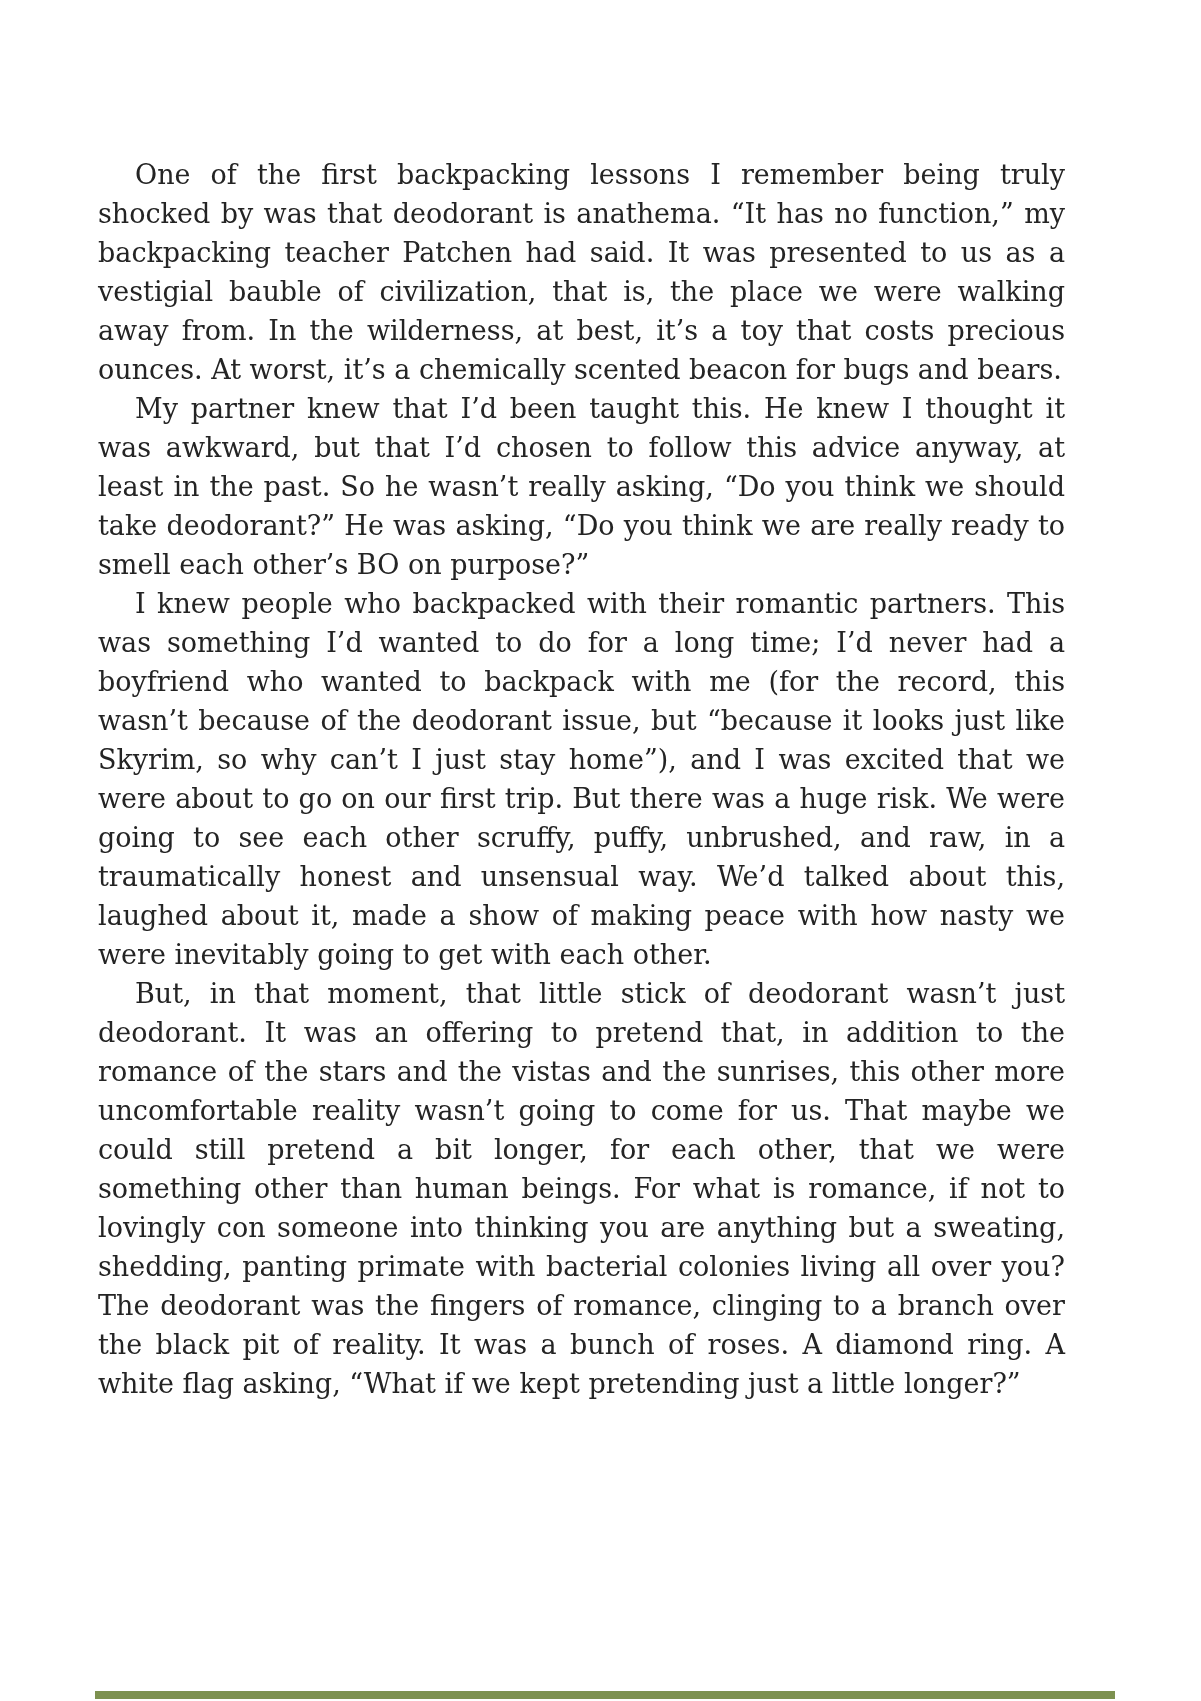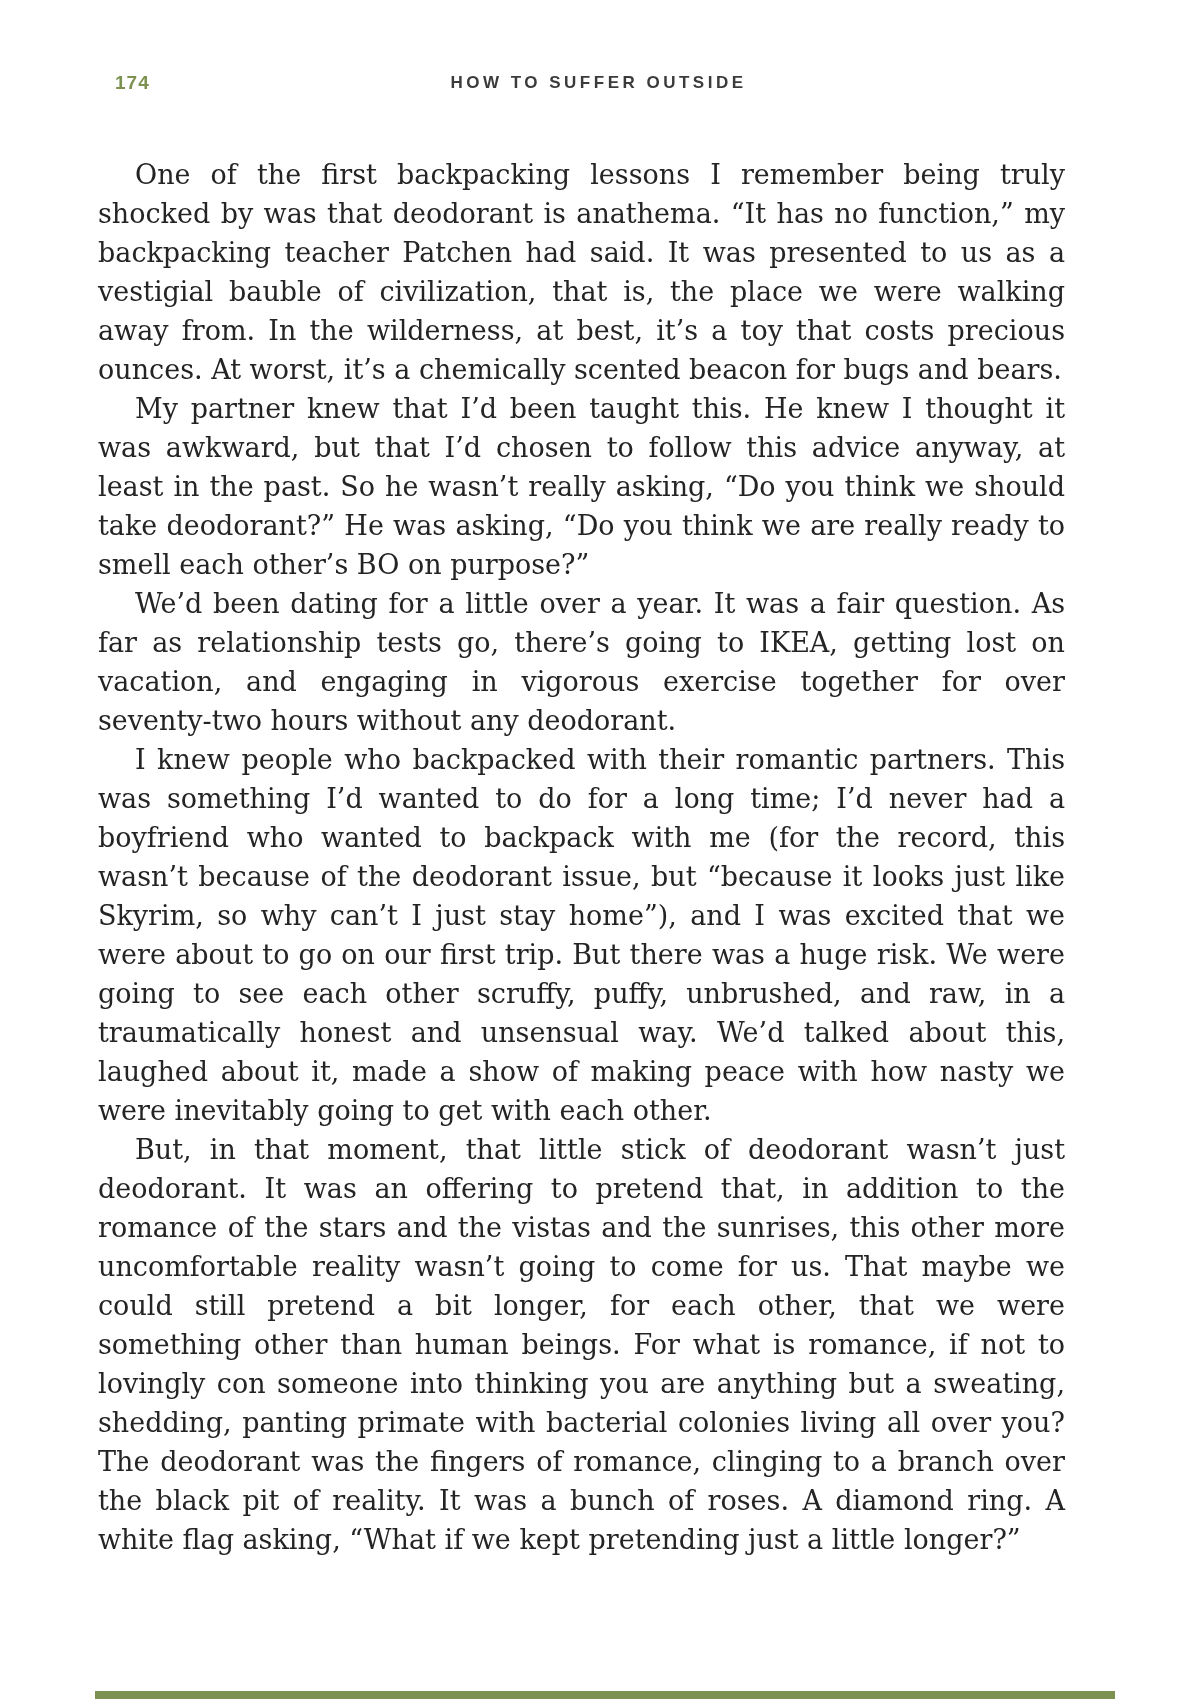--- a/index.html
+++ b/index.html
@@ -71,28 +71,23 @@
     width: 1020px;
     height: 8px;
     background: var(--bottom-bar);
   }
 </style>
 </head>
 <body>
 
 <div class="page">
 
-  <div class="page-header">
-    <span class="folio">174</span>
-    <span class="running-head">HOW TO SUFFER OUTSIDE</span>
-  </div>
 
   <div class="body-text">
     <p>One of the first backpacking lessons I remember being truly shocked by was that deodorant is anathema. “It has no function,” my backpacking teacher Patchen had said. It was presented to us as a vestigial bauble of civilization, that is, the place we were walking away from. In the wilderness, at best, it’s a toy that costs precious ounces. At worst, it’s a chemically scented beacon for bugs and bears.</p>
     <p>My partner knew that I’d been taught this. He knew I thought it was awkward, but that I’d chosen to follow this advice anyway, at least in the past. So he wasn’t really asking, “Do you think we should take deodorant?” He was asking, “Do you think we are really ready to smell each other’s BO on purpose?”</p>
-    <p>We’d been dating for a little over a year. It was a fair question. As far as relationship tests go, there’s going to IKEA, getting lost on vacation, and engaging in vigorous exercise together for over seventy-two hours without any deodorant.</p>
     <p>I knew people who backpacked with their romantic partners. This was something I’d wanted to do for a long time; I’d never had a boyfriend who wanted to backpack with me (for the record, this wasn’t because of the deodorant issue, but “because it looks just like Skyrim, so why can’t I just stay home”), and I was excited that we were about to go on our first trip. But there was a huge risk. We were going to see each other scruffy, puffy, unbrushed, and raw, in a traumatically honest and unsensual way. We’d talked about this, laughed about it, made a show of making peace with how nasty we were inevitably going to get with each other.</p>
     <p>But, in that moment, that little stick of deodorant wasn’t just deodorant. It was an offering to pretend that, in addition to the romance of the stars and the vistas and the sunrises, this other more uncomfortable reality wasn’t going to come for us. That maybe we could still pretend a bit longer, for each other, that we were something other than human beings. For what is romance, if not to lovingly con someone into thinking you are anything but a sweating, shedding, panting primate with bacterial colonies living all over you? The deodorant was the fingers of romance, clinging to a branch over the black pit of reality. It was a bunch of roses. A diamond ring. A white flag asking, “What if we kept pretending just a little longer?”</p>
   </div>
 
   <div class="bottom-rule"></div>
 
 </div>
 
 </body></html>

